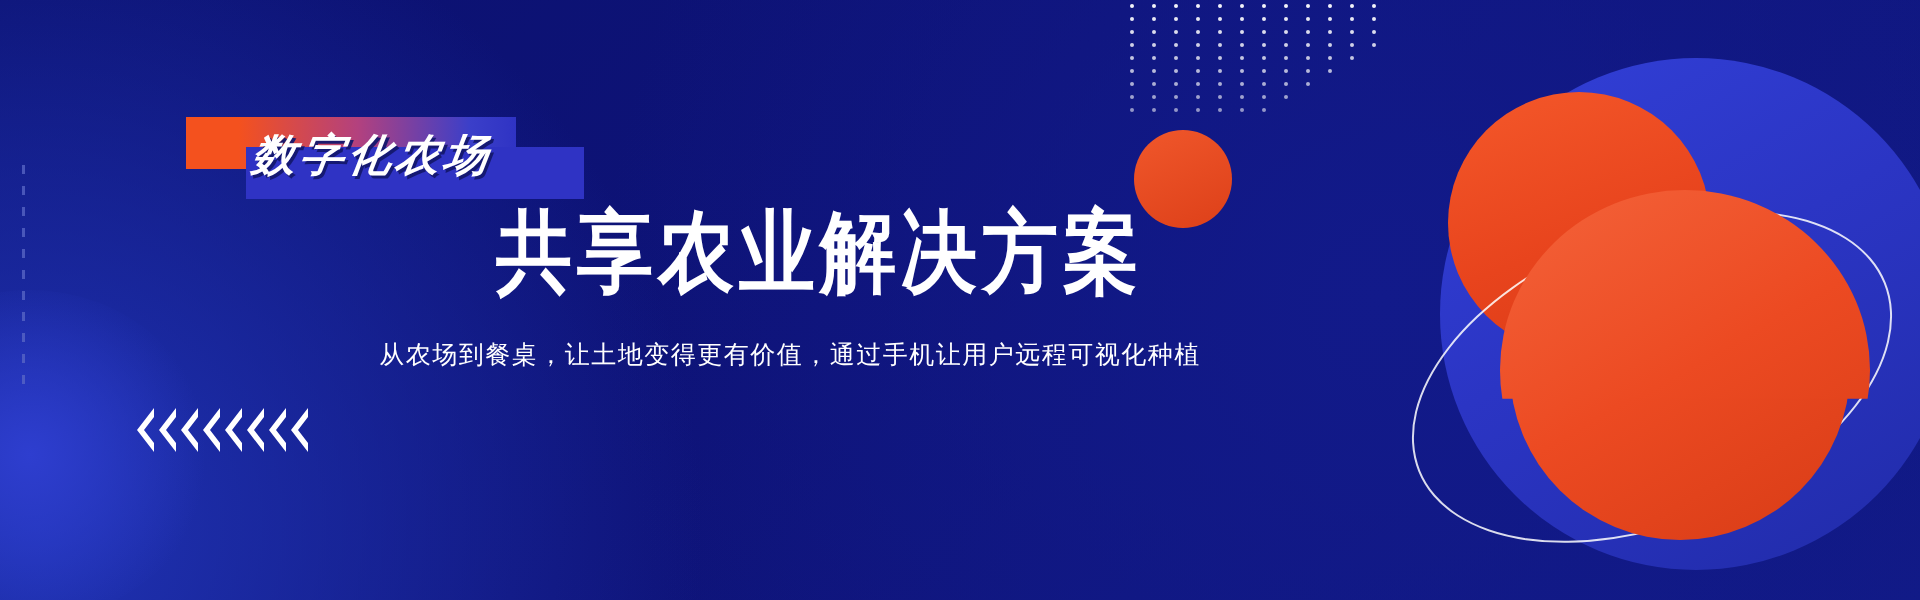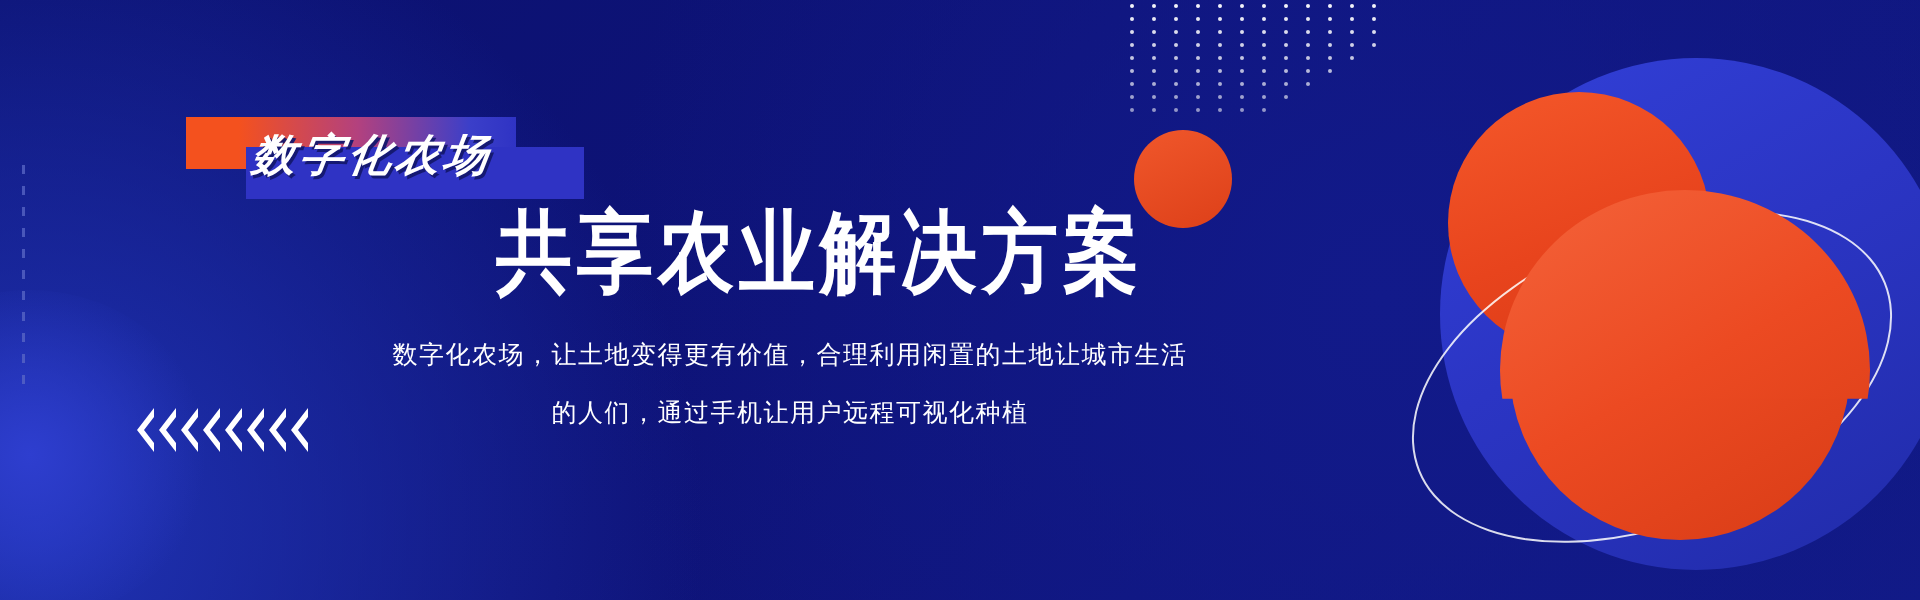--- a/index.html
+++ b/index.html
@@ -226,22 +226,21 @@
 
   <div class="badge">
     <div class="badge-bar"></div>
     <div class="badge-box"></div>
     <div class="badge-text">数字化农场</div>
   </div>
 
   <div class="headline">共享农业解决方案</div>
 
   <div class="subtitle">
-    <div>数字化农场，让土地变得更有价值，合理利用闲置的土地让城市生活</div>
-    <div>的人们，通过手机让用户远程可视化种植</div>
+    <div>从农场到餐桌，让土地变得更有价值，通过手机让用户远程可视化种植</div>
   </div>
 
   <div class="chevrons" id="chevrons">
       <svg class="chev" viewBox="0 0 20 44">
         <path d="M19 0 L19 9 L9 22 L19 35 L19 44 L2 22 Z" fill="#ffffff"></path>
       </svg>
       <svg class="chev" viewBox="0 0 20 44">
         <path d="M19 0 L19 9 L9 22 L19 35 L19 44 L2 22 Z" fill="#ffffff"></path>
       </svg>
       <svg class="chev" viewBox="0 0 20 44">

